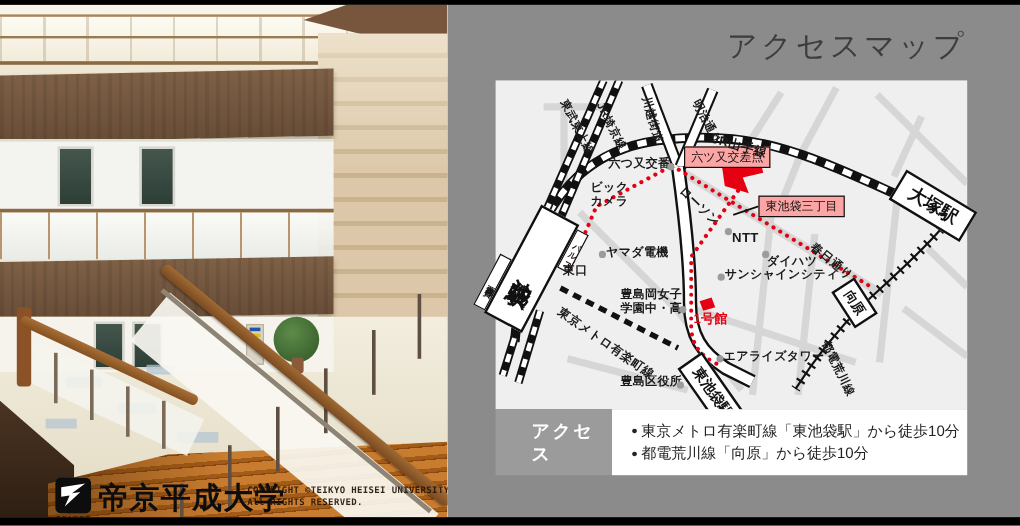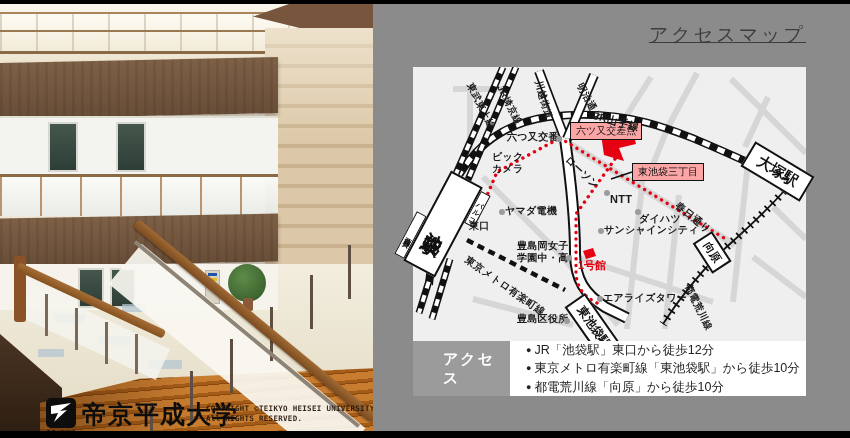--- a/index.html
+++ b/index.html
@@ -6,22 +6,22 @@
   html,body { width:850px; height:438px; overflow:hidden; }
   body { position:relative; background:#8b8b8b; font-family:"Liberation Sans","DejaVu Sans",sans-serif; }
 
   .abs { position:absolute; }
 
   
   #bar-top { left:0; top:0; width:850px; height:4px; background:#000; z-index:50; }
   #bar-bottom { left:0; top:431px; width:850px; height:7px; background:#000; z-index:50; }
 
   
-  #page-title { top:22px; left:520px; width:286px; text-align:right; font-size:19px;
-    color:#3d3d3d; letter-spacing:3px; z-index:10;text-decoration:underline; }
+  #page-title { top:22px; left:520px; width:286px; text-align:right; font-size:25px;
+    color:#3d3d3d; letter-spacing:3px; z-index:10; }
 
   
   #photo { left:0; top:4px; width:373px; height:427px; background:#efe8d8; overflow:hidden; z-index:5; }
   .ph-ceiling { left:0; top:0; width:100%; height:58px; background:linear-gradient(#f9f5ea,#eee5d1); }
   .ph-lights { left:20px; top:12px; width:4px; height:4px; border-radius:50%; background:#fff;
     box-shadow:30px 2px 0 2px #fffbe8, 70px -2px 0 2px #fffbe8, 120px 4px 0 2px #fff,
     170px 0 0 2px #fffbe8, 215px 6px 0 2px #fff, 255px 2px 0 1px #fffbe8; opacity:.9; }
   .ph-glass-top { left:0; top:8px; width:300px; height:42px;
     background:repeating-linear-gradient(90deg, rgba(185,170,145,.45) 0 2px, transparent 2px 36px),
       linear-gradient(#fdfbf3,#f2ebd9);
@@ -310,17 +310,16 @@
   <div class="dot" style="left:222px;top:142px;"></div>
   <div class="dot" style="left:185px;top:161px;"></div>
   <div class="dot" style="left:153px;top:188px;"></div>
   <div class="dot" style="left:184px;top:229px;"></div>
   <div class="dot" style="left:151px;top:251px;"></div>
 </div>
 
 <div class="abs" id="access">
   <div id="access-label">アクセス</div>
   <ul id="access-body">
-    <li class="acc-item"><span class="bullet">●</span><span>JR「池袋駅」東口から徒歩12分</span></li>
     <li class="acc-item"><span class="bullet">●</span><span>東京メトロ有楽町線「東池袋駅」から徒歩10分</span></li>
     <li class="acc-item"><span class="bullet">●</span><span>都電荒川線「向原」から徒歩10分</span></li>
   </ul>
 </div>
 
 </body></html>

